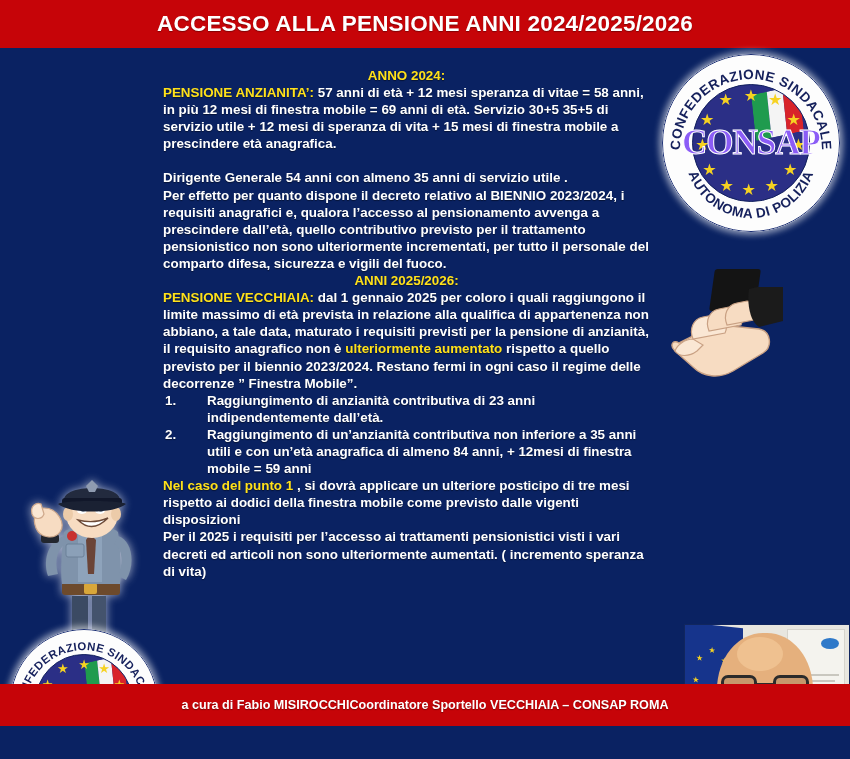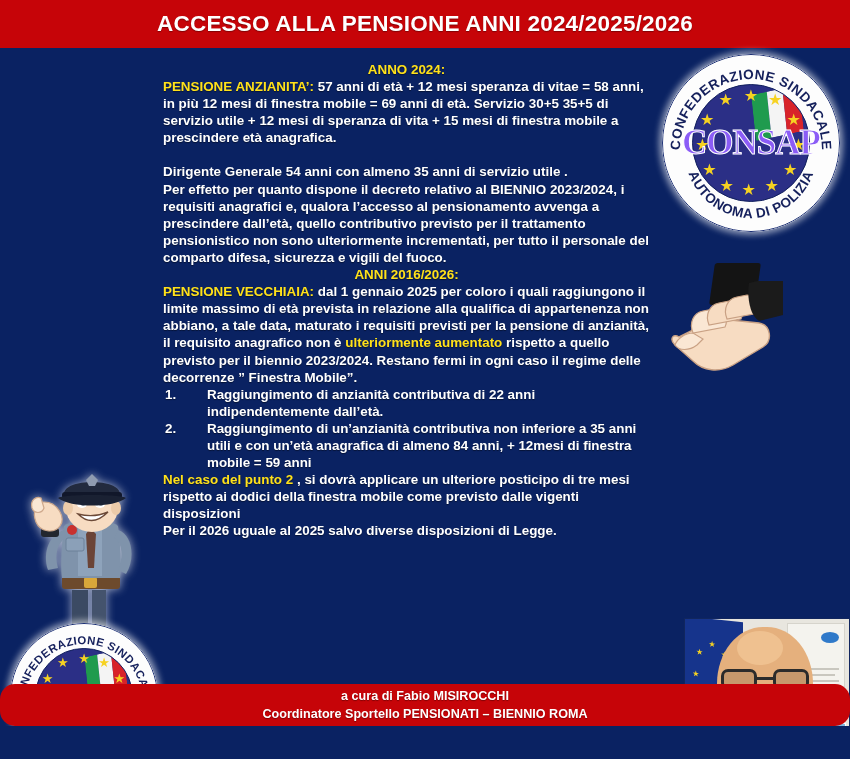--- a/index.html
+++ b/index.html
@@ -27,21 +27,21 @@
     color:#ffffff;
     font-size:22.5px;
     font-weight:bold;
     letter-spacing:.2px;
     text-shadow:0 1px 1px rgba(0,0,0,.35);
     white-space:nowrap;
   }
 
   
   .body-area{
-    position:absolute; left:0; top:48px; width:840px; height:636px;
+    position:absolute; left:0; top:54px; width:840px; height:636px;
     background:#0a2262;
   }
 
   .content{
     position:absolute;
     left:163px; top:13px; width:487px;
     color:#ffffff;
     font-size:13.4px;
     line-height:17.1px;
     font-weight:bold;
@@ -62,22 +62,22 @@
   }
   ol.numlist li .num{
     position:absolute; left:2px; top:0;
     width:30px;
   }
 
   
   .footer-band{
     position:absolute; left:0; top:684px; width:850px; height:42px;
     background:#c60408;
-    display:flex; flex-direction:column;
-    align-items:center; justify-content:center;border-radius:15px;
+    display:flex; flex-direction:row;
+    align-items:center; justify-content:center;
   }
   .footer-line{
     color:#ffffff; font-weight:bold; font-size:12.6px; line-height:18px;
     white-space:nowrap;
     text-shadow:0 1px 1px rgba(0,0,0,.35);
   }
   .footer-bottom{
     position:absolute; left:0; top:726px; width:850px; height:33px;
     background:#0a2262;
   }
@@ -269,39 +269,39 @@
       <p class="center yellow">ANNO  2024:</p>
 
       <p><span class="yellow">PENSIONE  ANZIANITA’:</span><span>  57 anni di età + 12 mesi speranza di vitae = 58 anni, in più 12 mesi di finestra mobile = 69 anni  di età. Servizio 30+5 35+5 di servizio utile + 12 mesi di speranza di vita + 15 mesi di finestra mobile  a prescindere età anagrafica.</span></p>
 
       <div class="gap"></div>
 
 
       <p>Dirigente Generale 54 anni con almeno 35 anni di servizio utile .</p>
       <p>Per effetto per quanto dispone il decreto relativo al BIENNIO 2023/2024, i requisiti anagrafici e, qualora l’accesso al pensionamento avvenga a prescindere dall’età, quello contributivo previsto per il trattamento pensionistico non sono ulteriormente incrementati, per tutto il personale del comparto difesa, sicurezza e vigili del fuoco.</p>
 
-      <p class="center yellow">ANNI 2016/2026:</p>
+      <p class="center yellow">ANNI 2025/2026:</p>
 
       <p><span class="yellow">PENSIONE  VECCHIAIA:</span><span>  dal 1 gennaio 2025</span><span> per coloro i quali raggiungono il limite massimo  di età prevista  in relazione alla qualifica di appartenenza non abbiano, a tale data,  maturato i requisiti  previsti per la pensione di anzianità, il requisito  anagrafico non è </span><span class="yellow">ulteriormente aumentato</span><span> rispetto a quello previsto per il biennio 2023/2024. Restano fermi in ogni caso il regime delle decorrenze ” Finestra Mobile”.</span></p>
 
 
       <ol class="numlist">
         <li>
           <span class="num">1.</span>
-          <span>Raggiungimento di anzianità contributiva di 22 anni indipendentemente dall’età.</span>
+          <span>Raggiungimento di anzianità contributiva di 23 anni indipendentemente dall’età.</span>
         </li>
         <li>
           <span class="num">2.</span>
           <span>Raggiungimento di un’anzianità contributiva non inferiore a 35 anni utili e con un’età anagrafica di almeno 84 anni, + 12mesi di finestra mobile = 59 anni</span>
         </li>
       </ol>
 
-      <p><span class="yellow">Nel caso del punto 2</span><span> , si  dovrà applicare un ulteriore posticipo di tre mesi rispetto ai dodici della finestra mobile come previsto dalle vigenti disposizioni</span></p>
-
-      <p>Per il 2026 uguale al 2025 salvo diverse disposizioni di Legge.</p>
+      <p><span class="yellow">Nel caso del punto 1</span><span> , si  dovrà applicare un ulteriore posticipo di tre mesi rispetto ai dodici della finestra mobile come previsto dalle vigenti disposizioni</span></p>
+
+      <p>Per il 2025 i requisiti per l’accesso ai trattamenti pensionistici visti i vari decreti ed articoli non sono ulteriormente aumentati. ( incremento speranza di vita)</p>
     </div>
 
     <div class="sign-stick"></div>
 
     <svg class="hand" viewBox="0 0 120 105">
       <path d="M16 56 C10 52 6 58 12 64 L30 80 C40 90 56 92 70 84 L100 66 C110 60 108 44 96 42
                L58 38 C44 36 34 42 28 50 Z" fill="#f7dcc2" stroke="#c9a184" stroke-width="1.4"></path>
       <path d="M30 52 C22 52 14 58 12 64 C16 70 26 70 34 64 L40 58 Z" fill="#fae7d4" stroke="#c9a184" stroke-width="1.2"></path>
       <path d="M40 30 C30 32 26 42 30 52 L62 46 C66 38 60 28 50 28 Z" fill="#fae7d4" stroke="#c9a184" stroke-width="1.2"></path>
       <path d="M56 22 C46 24 42 34 46 44 L78 38 C82 30 76 20 66 20 Z" fill="#f7dcc2" stroke="#c9a184" stroke-width="1.2"></path>
@@ -472,17 +472,17 @@
       <span class="star" style="left:14%;top:73%;font-size:16px">★</span>
       <span class="star" style="left:8%;top:52%;font-size:16px">★</span>
       <span class="star" style="left:12%;top:30%;font-size:16px">★</span>
       <span class="star" style="left:28%;top:13%;font-size:16px">★</span>
     </div>
     <div class="consap-word" style="font-size:35px">CONSAP</div>
   </div>
 
   <div class="footer-band">
     <div class="footer-line">a cura di Fabio MISIROCCHI</div>
-    <div class="footer-line">Coordinatore Sportello PENSIONATI – BIENNIO ROMA</div>
+    <div class="footer-line">Coordinatore Sportello VECCHIAIA – CONSAP ROMA</div>
   </div>
   <div class="footer-bottom"></div>
 
 </div>
 
 </body></html>

